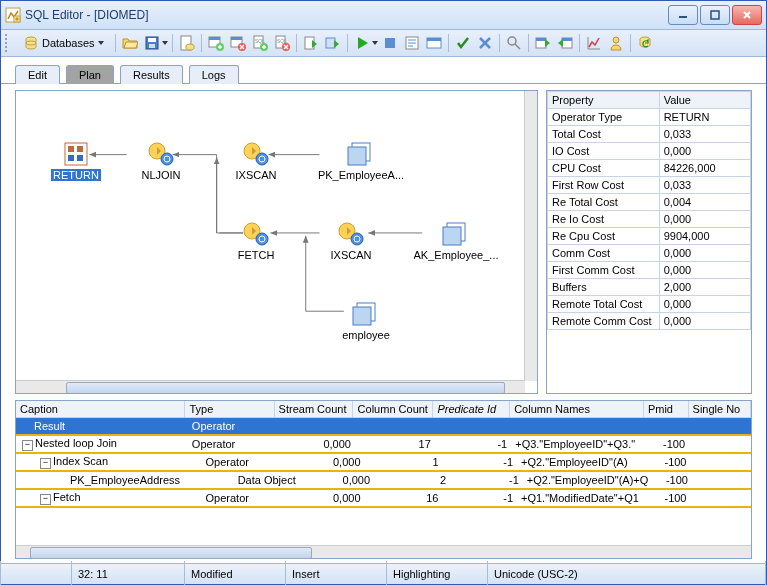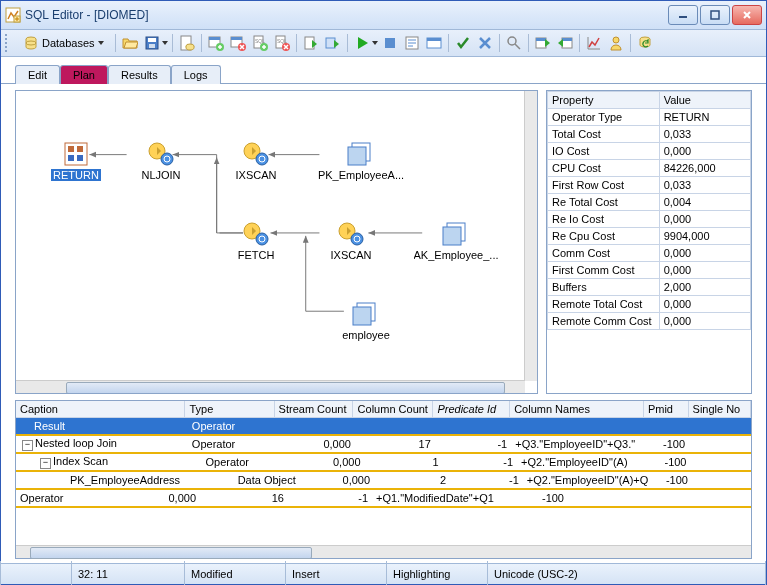--- a/index.html
+++ b/index.html
@@ -10,22 +10,22 @@
 .winbtns{display:flex;gap:2px}
 .winbtn{width:28px;height:18px;border:1px solid #6a8bb8;border-radius:3px;background:linear-gradient(#eaf2fc,#c9ddf5);display:flex;align-items:center;justify-content:center;font-size:10px;color:#2f4f7f}
 .winbtn.close{background:linear-gradient(#f7b7b0,#e66a5f);border-color:#c44;color:#fff;font-weight:bold}
 .toolbar{height:26px;background:linear-gradient(#e8f0fb,#d5e3f5);border-bottom:1px solid #a0b8d8;display:flex;align-items:center;padding:0 4px;gap:2px}
 .toolbar .grip{width:5px;height:18px;border-left:2px dotted #8aa4c8;margin-right:2px}
 .dbbtn{display:flex;align-items:center;gap:3px;padding:2px 6px;border:1px solid transparent;border-radius:2px}
 .dbcaret{width:0;height:0;border-left:3px solid transparent;border-right:3px solid transparent;border-top:4px solid #333}
 .tbsep{width:1px;height:18px;background:#a9bcd6;margin:0 2px}
 .tbicon{width:16px;height:16px;display:inline-flex;align-items:center;justify-content:center;border:1px solid transparent;border-radius:2px;padding:1px}
 .tabstrip{height:22px;display:flex;align-items:flex-end;padding:0 14px;background:#fff;border-bottom:1px solid #8aa4c8;margin-top:4px}
-.tab{padding:3px 12px;border:1px solid #8aa4c8;border-bottom:none;background:#e7eef8;margin-right:0;border-radius:3px 3px 0 0;font-size:11px;position:relative;top:1px}
-.tab.active{background:#be185d;font-weight:normal;top:1px;z-index:2}
+.tab{padding:3px 12px;border:1px solid #8aa4c8;border-bottom:none;background:#e7eef8;margin-right:6px;border-radius:3px 3px 0 0;font-size:11px;position:relative;top:1px}
+.tab.active{background:#a3a3a3;font-weight:normal;top:1px;z-index:2}
 .content{flex:1;display:flex;flex-direction:column;min-height:0}
 .upper{display:flex;height:310px;min-height:0}
 .canvas-wrap{flex:1;position:relative;border:1px solid #8aa4c8;margin:6px 4px 0 14px;background:#fff;overflow:hidden}
 .canvas{position:absolute;inset:0 12px 12px 0;overflow:hidden}
 .hscroll,.vscroll{position:absolute;background:#e9e9e9}
 .hscroll{left:0;right:12px;bottom:0;height:12px;border-top:1px solid #ccc}
 .vscroll{top:0;bottom:12px;right:0;width:12px;border-left:1px solid #ccc}
 .hscroll .thumb{position:absolute;top:1px;height:10px;left:50px;right:20px;background:linear-gradient(#e2eaf6,#c3d5ee);border:1px solid #9ab;border-radius:2px}
 .node{position:absolute;display:flex;flex-direction:column;align-items:center;width:80px}
 .node .nicon{width:30px;height:26px;display:flex;align-items:center;justify-content:center;position:relative}
@@ -475,20 +475,21 @@
             <div class="gc" style="width:180px;padding-left:42px"><span style="display:inline-block;width:12px"></span>PK_EmployeeAddress</div>
             <div class="gc" style="width:90px;text-align:right">Data Object</div>
             <div class="gc" style="width:78px;text-align:right">0,000</div>
             <div class="gc" style="width:80px;text-align:right">2</div>
             <div class="gc" style="width:76px;text-align:right">-1</div>
             <div class="gc" style="width:140px;text-align:left">+Q2."EmployeeID"(A)+Q</div>
             <div class="gc" style="width:40px;text-align:right">-100</div>
             <div class="gc" style="width:60px;text-align:left"></div>
           </div>
           <div class="grow">
+            <div class="gc" style="width:180px;padding-left:24px"><span class="tree-toggle">−</span>Fetch</div>
             <div class="gc" style="width:90px;text-align:left">Operator</div>
             <div class="gc" style="width:78px;text-align:right">0,000</div>
             <div class="gc" style="width:80px;text-align:right">16</div>
             <div class="gc" style="width:76px;text-align:right">-1</div>
             <div class="gc" style="width:140px;text-align:left">+Q1."ModifiedDate"+Q1</div>
             <div class="gc" style="width:40px;text-align:right">-100</div>
             <div class="gc" style="width:60px;text-align:left"></div>
           </div>
         </div>
       <div class="lower-scroll">

